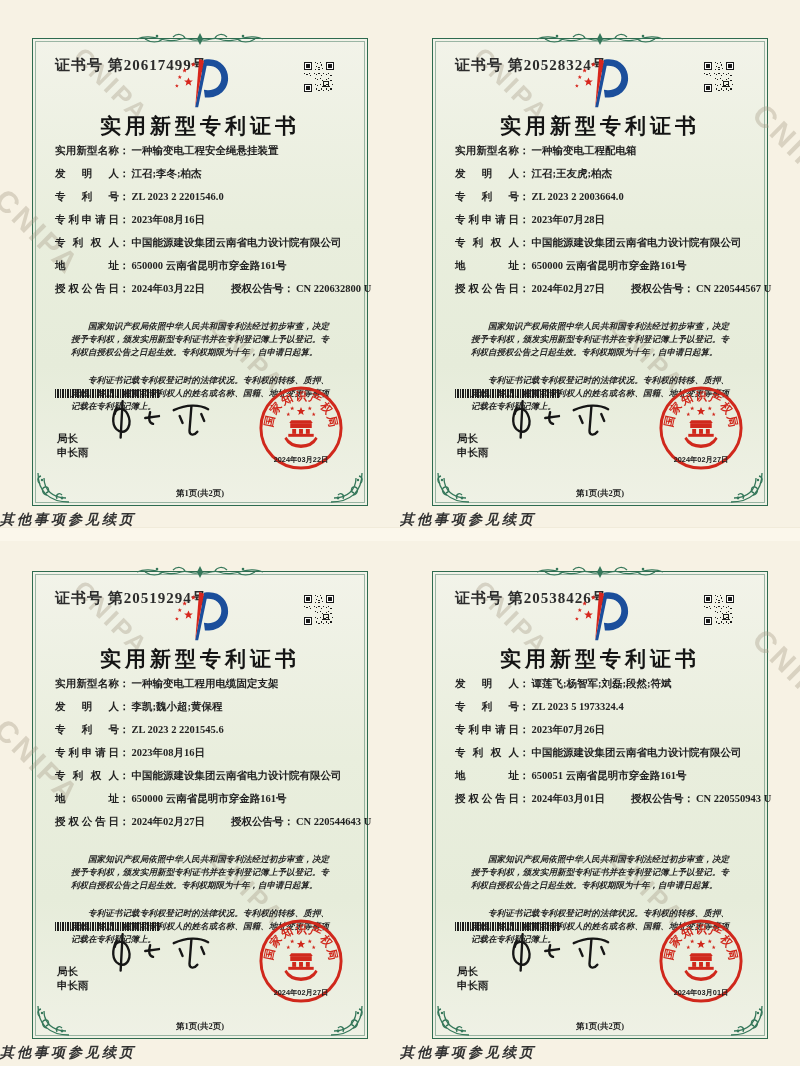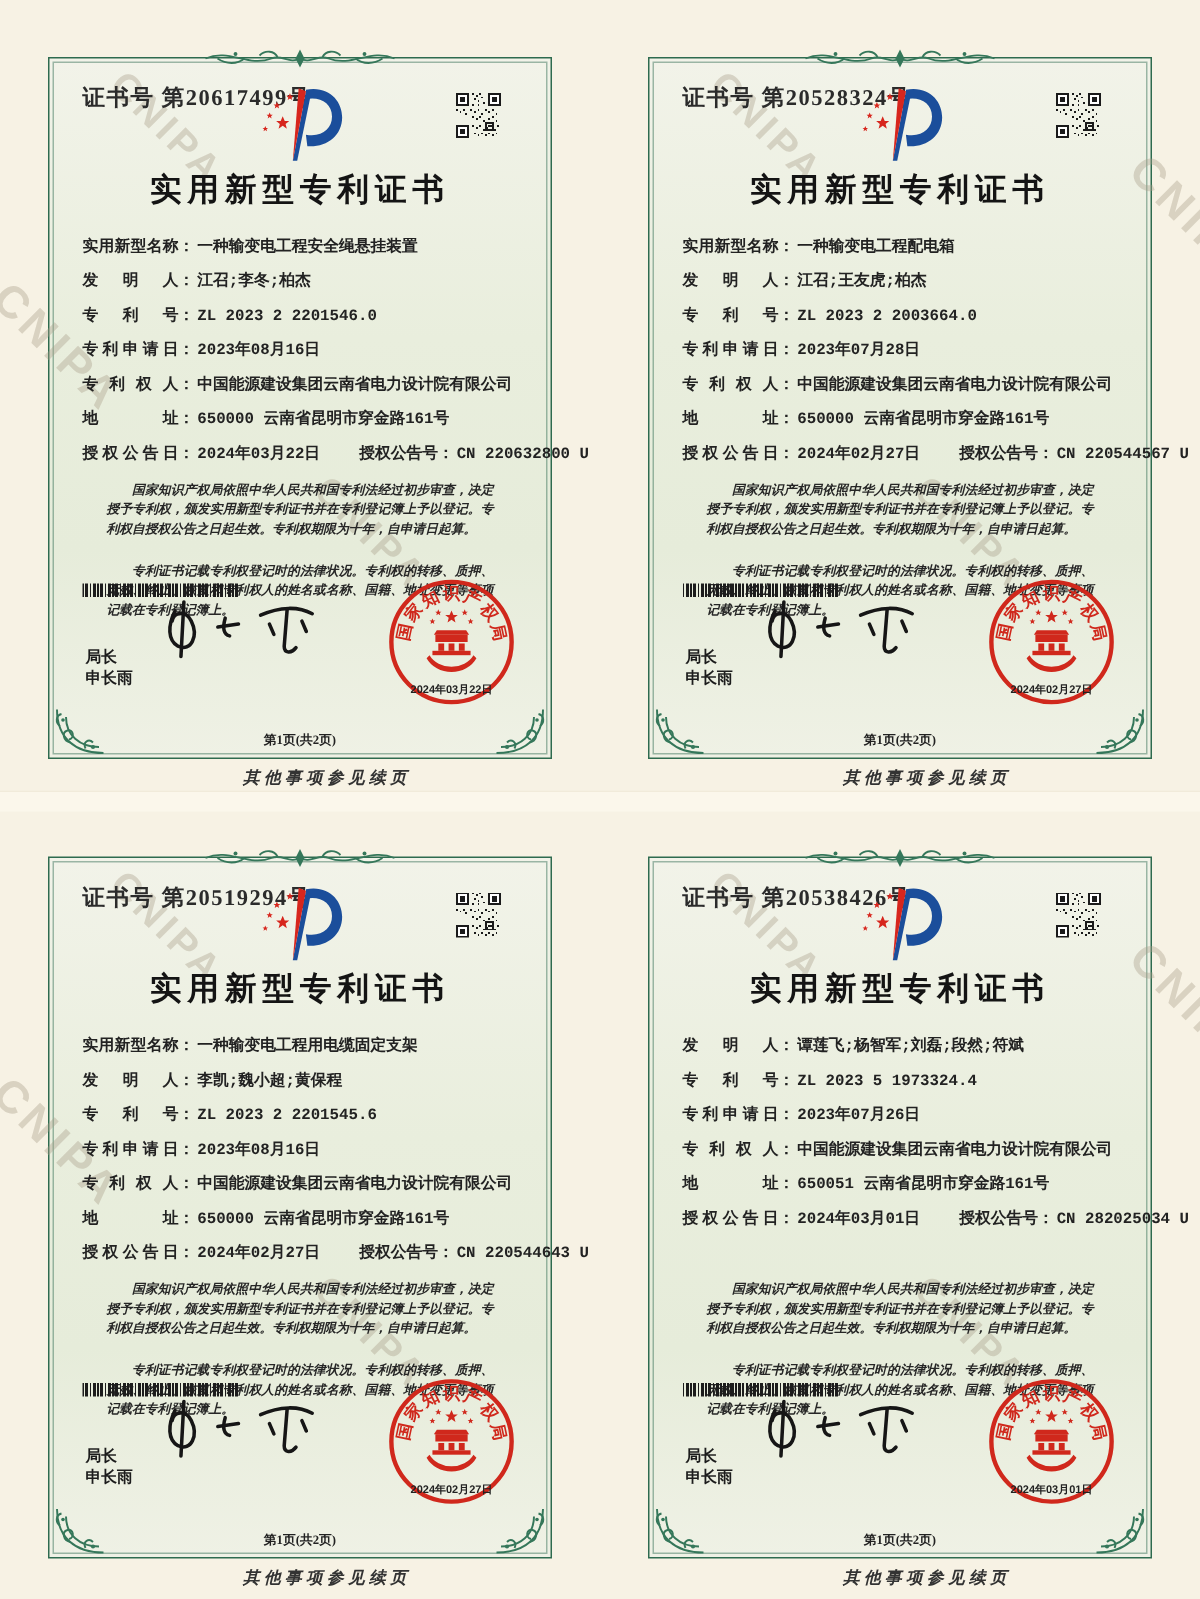--- a/index.html
+++ b/index.html
@@ -14,33 +14,33 @@
   .cert.pos3{left:400px;top:533px;}
   .wm{position:absolute;font-family:"Liberation Sans","DejaVu Sans",sans-serif;font-weight:bold;color:rgba(168,158,138,0.38);letter-spacing:3px;transform:rotate(45deg);z-index:2;pointer-events:none;}
   .wm.page-wm{font-size:30px;}
   .wm.cert-wm{font-size:26px;}
   .frame{position:absolute;left:32px;top:38px;width:334px;height:466px;border:1px solid #2e6b4f;background:linear-gradient(180deg,#f2f3e9 0%,#e9eedd 40%,#e6ecda 70%,#eff1e5 100%);}
   .frame::before{content:"";position:absolute;inset:2px;border:1px solid rgba(46,107,79,0.45);pointer-events:none;}
   .certno{position:absolute;left:22px;top:17px;font-size:15px;font-weight:600;color:#2b2b2b;letter-spacing:1px;z-index:3;}
   .logo{position:absolute;left:140px;top:16px;width:58px;height:56px;z-index:3;}
   .qr{position:absolute;left:271px;top:23px;width:30px;height:30px;z-index:3;}
   .cert-title{position:absolute;left:0;right:0;top:73px;text-align:center;font-size:21px;font-weight:bold;letter-spacing:4px;color:#141414;z-index:3;}
-  .rows{position:absolute;left:22px;right:20px;top:120px;z-index:3;font-family:Liberation Mono, monospace;}
+  .rows{position:absolute;left:22px;right:20px;top:105px;z-index:3;}
   .row{font-size:10.5px;font-weight:600;color:#222;line-height:13px;margin-bottom:10px;white-space:nowrap;}
   .flabel{display:inline-block;width:64px;text-align:justify;text-align-last:justify;}
   .colon{margin-right:2px;}
   .grant2{margin-left:26px;}
   .law{position:absolute;left:22px;right:22px;top:265px;z-index:3;font-size:8.5px;font-style:italic;font-weight:600;color:#262626;line-height:1.5;text-align:justify;}
   .law p{margin:16px;text-indent:2em;}
   .barcode{position:absolute;left:22px;top:350px;width:104px;height:9px;z-index:3;background:repeating-linear-gradient(90deg,#1c1c1c 0px,#1c1c1c 1px,transparent 1px,transparent 2px,#1c1c1c 2px,#1c1c1c 4px,transparent 4px,transparent 5px);}
   .director{position:absolute;left:24px;top:381px;z-index:3;font-size:10.5px;font-weight:bold;color:#1c1c1c;line-height:14px;margin-top:12px;}
   .sig{position:absolute;left:66px;top:358px;width:118px;height:44px;z-index:4;}
   .seal{position:absolute;left:224px;top:345px;width:88px;height:88px;z-index:4;}
   .pageinfo{position:absolute;left:0;right:0;top:449px;text-align:center;font-size:8.5px;font-weight:600;color:#222;z-index:3;}
-  .contnote{position:absolute;left:0;right:0;top:511px;text-align:center;font-size:11px;font-style:italic;font-weight:600;letter-spacing:3px;color:#333;z-index:3;padding-left:36px;}
+  .contnote{position:absolute;left:0;right:0;top:511px;text-align:left;font-size:14px;font-style:italic;font-weight:600;letter-spacing:3px;color:#333;z-index:3;}
   .top-orn{position:absolute;left:50%;top:-9px;transform:translateX(-50%);z-index:3;}
   .corner{position:absolute;bottom:1px;width:36px;height:36px;z-index:3;}
   .corner.bl{left:1px;}
   .corner.br{right:1px;transform:scaleX(-1);}
 </style>
 </head>
 <body>
 
 <div class="page">
   <div class="seam"></div>
@@ -613,21 +613,21 @@
         <div class="row">
           <span class="flabel">专利申请日</span><span class="colon">：</span><span>2023年07月26日</span>
         </div>
         <div class="row">
           <span class="flabel">专利权人</span><span class="colon">：</span><span>中国能源建设集团云南省电力设计院有限公司</span>
         </div>
         <div class="row">
           <span class="flabel">地址</span><span class="colon">：</span><span>650051 云南省昆明市穿金路161号</span>
         </div>
         <div class="row">
-          <span class="flabel">授权公告日</span><span class="colon">：</span><span>2024年03月01日</span><span class="grant2">授权公告号</span><span class="colon">：</span><span>CN 282025034 U</span>
+          <span class="flabel">授权公告日</span><span class="colon">：</span><span>2024年03月01日</span><span class="grant2">授权公告号</span><span class="colon">：</span><span>CN 220550943 U</span>
         </div>
       </div>
 
       <div class="law">
         <p>国家知识产权局依照中华人民共和国专利法经过初步审查，决定授予专利权，颁发实用新型专利证书并在专利登记簿上予以登记。专利权自授权公告之日起生效。专利权期限为十年，自申请日起算。</p>
         <p>专利证书记载专利权登记时的法律状况。专利权的转移、质押、无效、终止、恢复和专利权人的姓名或名称、国籍、地址变更等事项记载在专利登记簿上。</p>
       </div>
 
       <div class="barcode"></div>
 

